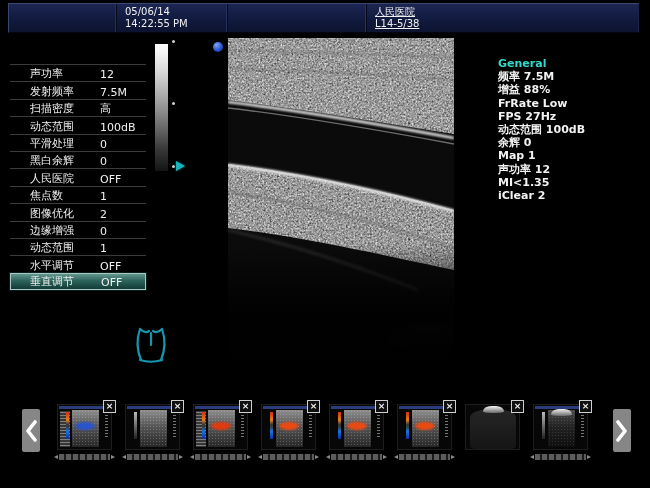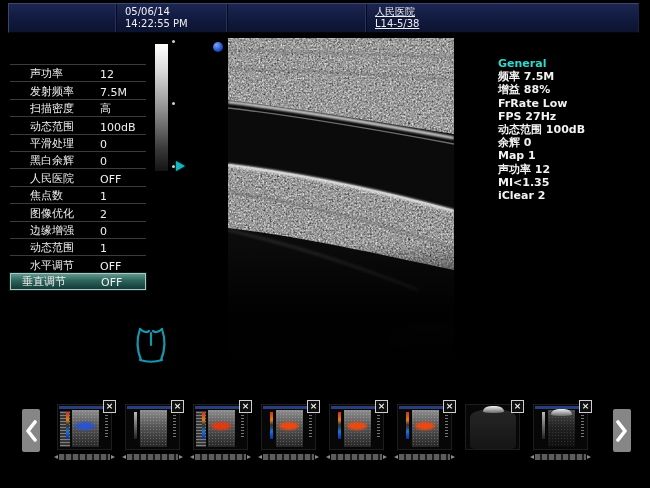--- a/index.html
+++ b/index.html
@@ -21,21 +21,21 @@
 
   
   .params{position:absolute;left:10px;top:64px;width:136px;}
   .param-row{position:relative;height:17.4px;border-top:1px solid #3b3b3b;
              display:flex;align-items:flex-end;font-size:11px;font-weight:normal;box-sizing:border-box;}
   .param-row:last-child{border-bottom:1px solid #3b3b3b;}
   .param-label{margin-left:20px;white-space:nowrap;}
   .param-value{position:absolute;left:90px;white-space:nowrap;}
   .param-row.hl{background:linear-gradient(#63988f,#2c635b 45%,#123b36);
                 border:1px solid #a9c6c0;outline:1px solid #0a1f1c;}
-  .param-row.hl .param-label{margin-left:11px;}
+  .param-row.hl .param-label{margin-left:19px;}
 
   
   .graybar{position:absolute;left:155px;top:44px;width:13px;height:127px;
            background:linear-gradient(#ffffff,#d8d8d8 22%,#8f8f8f 52%,#3a3a3a 82%,#141414);}
   .scale-dot{position:absolute;width:3px;height:3px;background:#cccccc;border-radius:50%;}
   .focal-arrow{position:absolute;left:176px;top:161px;width:0;height:0;
                border-top:5px solid transparent;border-bottom:5px solid transparent;
                border-left:9px solid #18b4bc;filter:drop-shadow(0 0 1px #0b7a80);}
   .blue-dot{position:absolute;left:213px;top:42px;width:10px;height:10px;border-radius:50%;
             background:radial-gradient(circle at 35% 30%,#7da4f2,#2a55cf 55%,#0c2270);}

